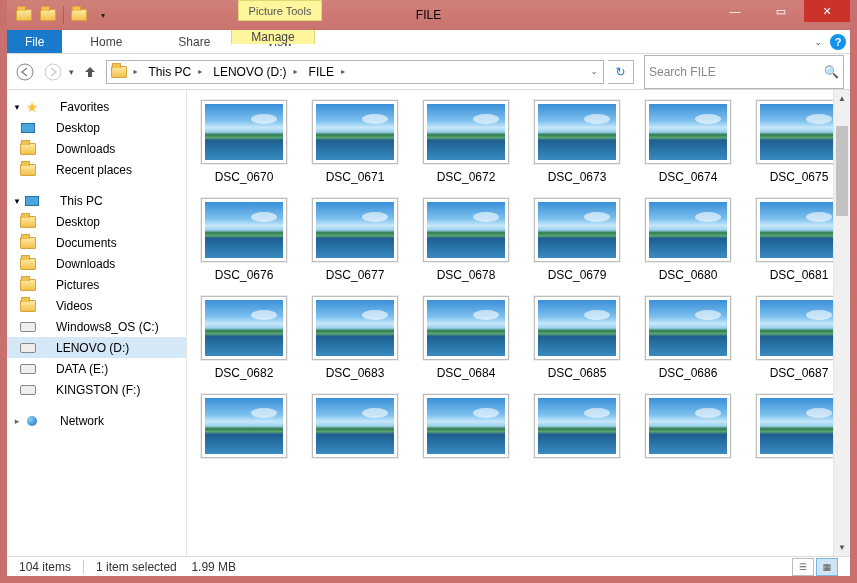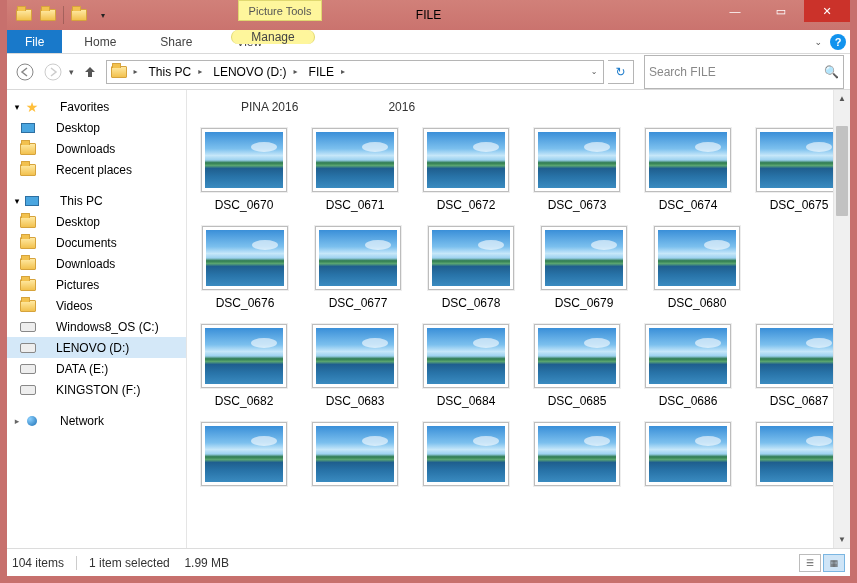--- a/index.html
+++ b/index.html
@@ -12,23 +12,23 @@
 .qat-btn { width: 22px; height: 22px; display: flex; align-items: center; justify-content: center; cursor: default; }
 .qat-sep { width:1px; height:18px; background:rgba(0,0,0,.2); margin:0 2px;}
 .title-center { position: absolute; left: 50%; top: 50%; transform: translate(-50%,-50%); color: #000; font-size: 12px; }
 .contextual { position: absolute; left: 231px; top: 0; width: 84px; height: 21px; background: #fef69c; color: #555; font-size: 11px; display: flex; align-items: center; justify-content: center; border: 1px solid #e0d870; }
 .winbtns { position: absolute; right: 0; top: 0; display: flex; }
 .winbtn { width: 46px; height: 22px; color: #fff; display: flex; align-items: center; justify-content: center; font-size: 11px; cursor: default;}
 .winbtn.close { background: #cb322a; }
 
 
 .tabs { height: 24px; background: #fff; display: flex; align-items: stretch; border-bottom: 1px solid #d9d9d9; position: relative; }
-.tab { padding: 0 22px; display: flex; align-items: center; color: #444; cursor: default; }
+.tab { padding: 0 28px; display: flex; align-items: center; color: #444; cursor: default; }
 .tab.file { background: #1979ca; color: #fff; padding: 0 18px; }
-.tab.context { background: #fef69c; border-left:1px solid #e0d870; border-right:1px solid #e0d870; margin-left: 0; width: 84px; justify-content: center; position: absolute; left: 224px; border-radius: 7px; }
+.tab.context { background: #fef69c; border-left:1px solid #e0d870; border-right:1px solid #e0d870; margin-left: 0; width: 84px; justify-content: center; position: absolute; left: 224px; }
 .tabs .right { position: absolute; right: 4px; top: 0; height: 100%; display: flex; align-items: center; gap: 8px; }
 .help-icon { width: 16px; height: 16px; border-radius: 50%; background: #1193ee; color: #fff; font-size: 11px; font-weight: bold; display: flex; align-items: center; justify-content: center; }
 
 
 .navrow { height: 36px; background: #fff; display: flex; align-items: center; padding: 0 6px; gap: 4px; border-bottom: 1px solid #d9d9d9; }
 .navbtn { width: 24px; height: 24px; border: 1px solid transparent; border-radius: 2px; display: flex; align-items: center; justify-content: center; color: #666; cursor: default; }
 .addr { flex: 1; height: 24px; border: 1px solid #b5b5b5; display: flex; align-items: center; overflow: hidden; }
 .addr-seg { padding: 0 2px 0 6px; height: 100%; display: flex; align-items: center; cursor: default; }
 .addr-arrow { width: 14px; height: 100%; display: flex; align-items: center; justify-content: center; color: #555; font-size: 8px; cursor: default; }
 .addr .drop { margin-left: auto; width: 18px; text-align: center; color: #555; font-size: 8px; cursor: default;}
@@ -58,21 +58,21 @@
 .grid { padding: 10px 10px 0 14px; display: flex; flex-direction: column; }
 .topfolders { display: flex; gap: 90px; margin: 0 0 14px 40px; color: #333; }
 .row { display: flex; gap: 25px; margin-bottom: 14px; }
 .thumb { width: 88px; display: flex; flex-direction: column; align-items: center; cursor: default; }
 .thumb .frame { width: 86px; height: 64px; border: 1px solid #bdbdbd; padding: 3px; background: #fff; box-shadow: 0 0 0 1px #eee; }
 .thumb .pic { width: 100%; height: 100%; background: linear-gradient(to bottom, #3a8fd8 0%, #7cc0ee 30%, #c6e7f9 42%, #9cd1ef 50%, #2e7a4e 55%, #5aa571 60%, #1f5e8e 65%, #2873a8 80%, #3a8bc0 100%); position: relative; overflow: hidden; }
 .thumb .pic::before { content:""; position:absolute; right:6px; top:10px; width:26px; height:10px; background:rgba(255,255,255,.6); border-radius:50%; }
 .thumb .cap { margin-top: 6px; color: #000; font-size: 12px; }
 
 
-.status { height: 28px; background: #fff; border-top: 1px solid #dcdcdc; display: flex; align-items: center; padding: 0 5px; gap: 12px; color: #333; }
+.status { height: 20px; background: #fff; border-top: 1px solid #dcdcdc; display: flex; align-items: center; padding: 0 12px; gap: 12px; color: #333; }
 .status .seg { display: flex; align-items: center; gap: 4px; }
 .status .sep { width: 1px; height: 14px; background: #ccc; }
 .status .right { margin-left: auto; display: flex; gap: 2px; }
 .viewbtn { width: 22px; height: 18px; border: 1px solid #bcbcbc; display: flex; align-items: center; justify-content: center; font-size: 9px; color: #555; cursor: default; }
 .viewbtn.active { background: #cfe5f7; border-color: #7ab6e2; }
 
 
 .folder-ico { width: 16px; height: 12px; background: linear-gradient(#ffe9a2,#f2c14e); border: 1px solid #d6a33c; border-radius: 1px; position: relative; }
 .folder-ico::before { content:""; position:absolute; left:0; top:-4px; width:7px; height:4px; background:#f2c14e; border:1px solid #d6a33c; border-bottom:none; border-radius:1px 1px 0 0; }
 .drive-ico { width:16px; height:10px; background:#eee; border:1px solid #888; border-radius:2px;}
@@ -261,24 +261,20 @@
             <span class="ico">
               <span class="net-ico"></span>
             </span>
             <span class="lbl">Network</span>
           </div>
       </div>
     </div>
 
     <div class="content">
       <div class="grid">
-        <div class="topfolders">
-          <span>PINA 2016</span>
-          <span>2016</span>
-        </div>
         <div id="thumb-rows">
             <div class="row">
               <div class="thumb">
       <div class="frame">
                   <div class="pic"></div>
                 </div>
       <div class="cap">DSC_0670</div>
     </div>
               <div class="thumb">
       <div class="frame">
@@ -334,20 +330,26 @@
       <div class="frame">
                   <div class="pic"></div>
                 </div>
       <div class="cap">DSC_0679</div>
     </div>
               <div class="thumb">
       <div class="frame">
                   <div class="pic"></div>
                 </div>
       <div class="cap">DSC_0680</div>
+    </div>
+              <div class="thumb">
+      <div class="frame">
+                  <div class="pic"></div>
+                </div>
+      <div class="cap">DSC_0681</div>
     </div>
             </div>
             <div class="row">
               <div class="thumb">
       <div class="frame">
                   <div class="pic"></div>
                 </div>
       <div class="cap">DSC_0682</div>
     </div>
               <div class="thumb">

